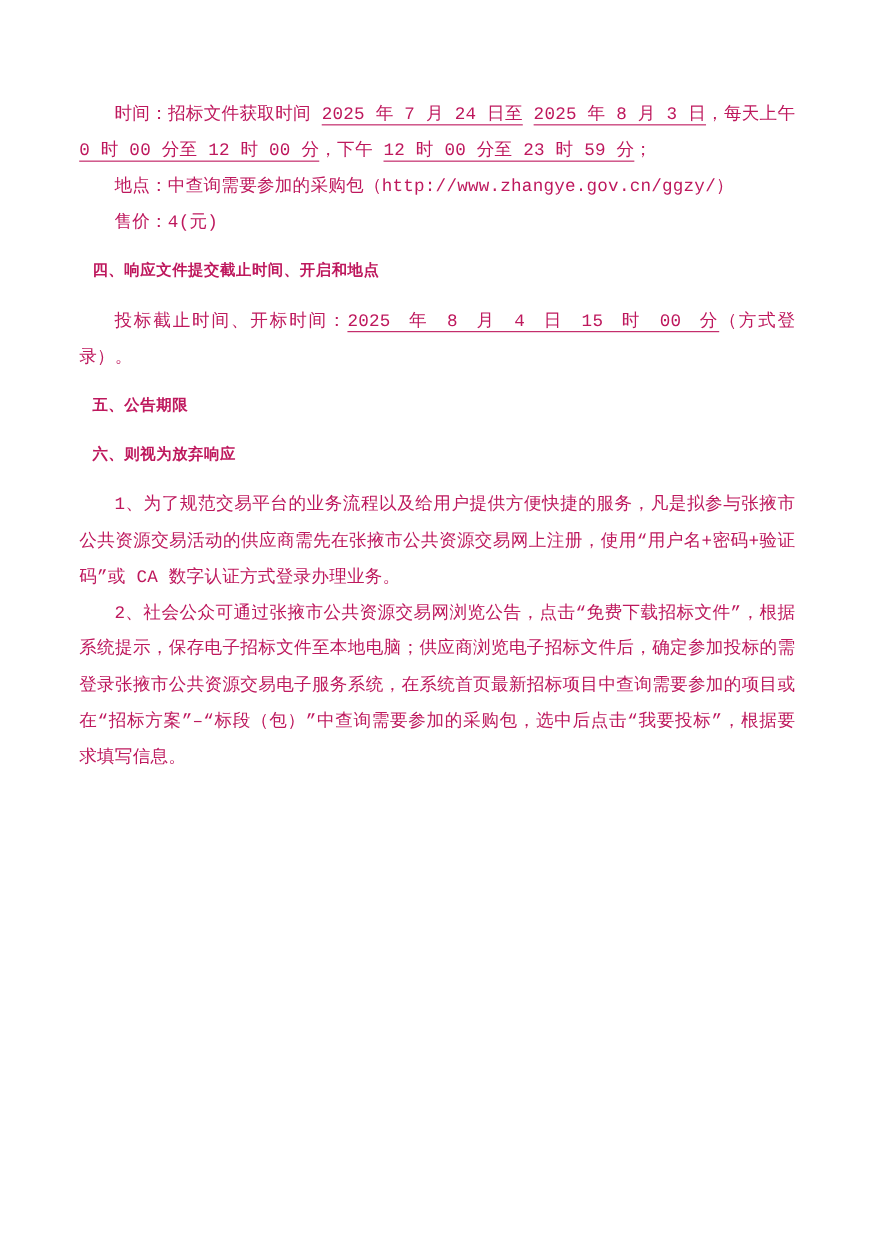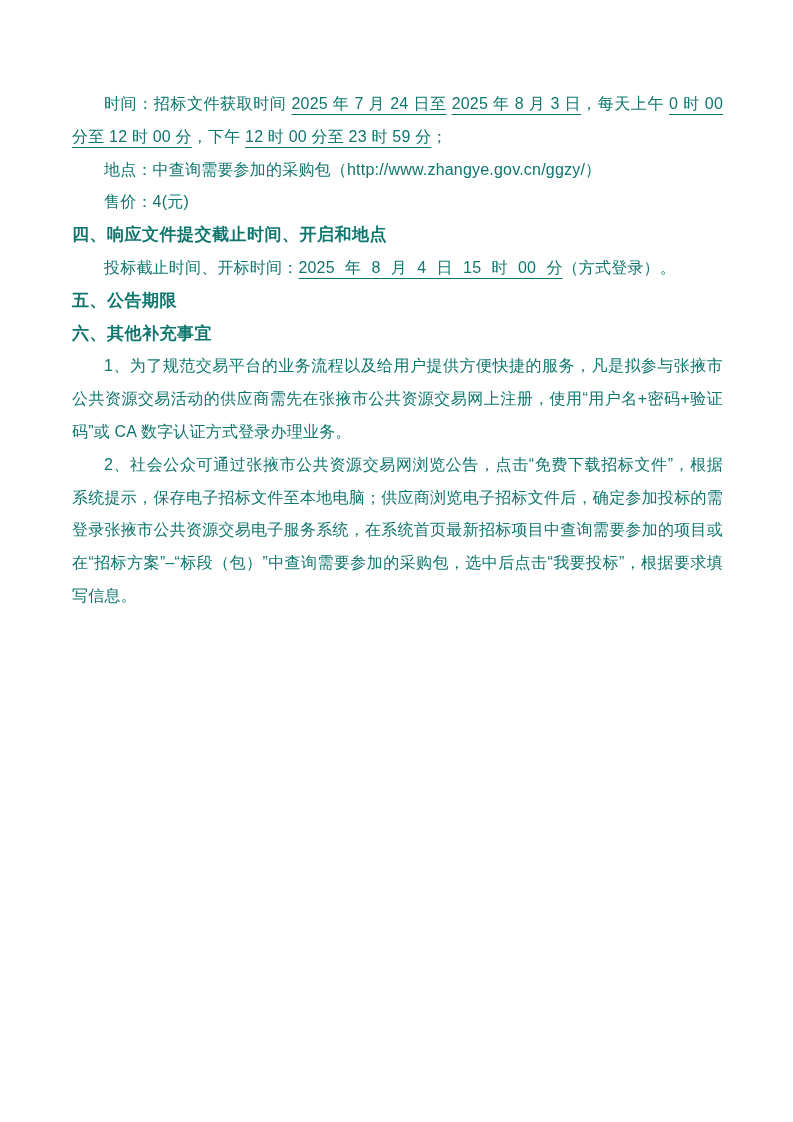--- a/index.html
+++ b/index.html
@@ -12,34 +12,34 @@
     width: 793px;
     height: 1122px;
     background: #ffffff;
     overflow: hidden;
   }
   .doc-body {
     position: absolute;
     top: 88px;
     left: 72px;
     width: 651px;
-    color: #0f766e;
-    font-family: Liberation Sans, sans-serif;
+    color: #be185d;
+    font-family: Liberation Mono, monospace;
     font-size: 16px;
     line-height: 32.8px;
   }
   .doc-body p.paragraph {
     margin: 0;
     text-indent: 2em;
     text-align: justify;
     letter-spacing: 0.2px;
   }
   .doc-body h2.heading {
-    margin: 0;
-    font-size: 17px;
+    margin: 12px;
+    font-size: 14px;
     font-weight: 700;
     text-indent: 0;
     line-height: 32.8px;
     letter-spacing: 0.5px;
   }
   .doc-body span.u {
     text-decoration: underline;
     text-underline-offset: 5px;
     text-decoration-thickness: 1px;
   }
@@ -51,17 +51,17 @@
 <body>
 
 <div class="page">
   <div class="doc-body">
       <p class="paragraph"><span>时间：招标文件获取时间 </span><span class="u">2025 年 7 月 24 日至</span><span> </span><span class="u">2025 年 8 月 3 日</span><span>，每天上午 </span><span class="u">0 时 00 分至 12 时 00 分</span><span>，下午 </span><span class="u">12 时 00 分至 23 时 59 分</span><span>；</span></p>
       <p class="paragraph"><span>地点：中查询需要参加的采购包（http://www.zhangye.gov.cn/ggzy/）</span></p>
       <p class="paragraph"><span>售价：4(元)</span></p>
       <h2 class="heading"><span>四、响应文件提交截止时间、开启和地点</span></h2>
       <p class="paragraph spaced"><span>投标截止时间、开标时间：</span><span class="u">2025 年 8 月 4 日 15 时 00 分</span><span>（方式登录）。</span></p>
       <h2 class="heading"><span>五、公告期限</span></h2>
-      <h2 class="heading"><span>六、其他补充事宜</span></h2>
+      <h2 class="heading"><span>六、则视为放弃响应</span></h2>
       <p class="paragraph"><span>1、为了规范交易平台的业务流程以及给用户提供方便快捷的服务，凡是拟参与张掖市公共资源交易活动的供应商需先在张掖市公共资源交易网上注册，使用“用户名+密码+验证码”或 CA 数字认证方式登录办理业务。</span></p>
       <p class="paragraph"><span>2、社会公众可通过张掖市公共资源交易网浏览公告，点击“免费下载招标文件”，根据系统提示，保存电子招标文件至本地电脑；供应商浏览电子招标文件后，确定参加投标的需登录张掖市公共资源交易电子服务系统，在系统首页最新招标项目中查询需要参加的项目或在“招标方案”–“标段（包）”中查询需要参加的采购包，选中后点击“我要投标”，根据要求填写信息。</span></p>
     </div>
 </div>
 
 </body></html>

